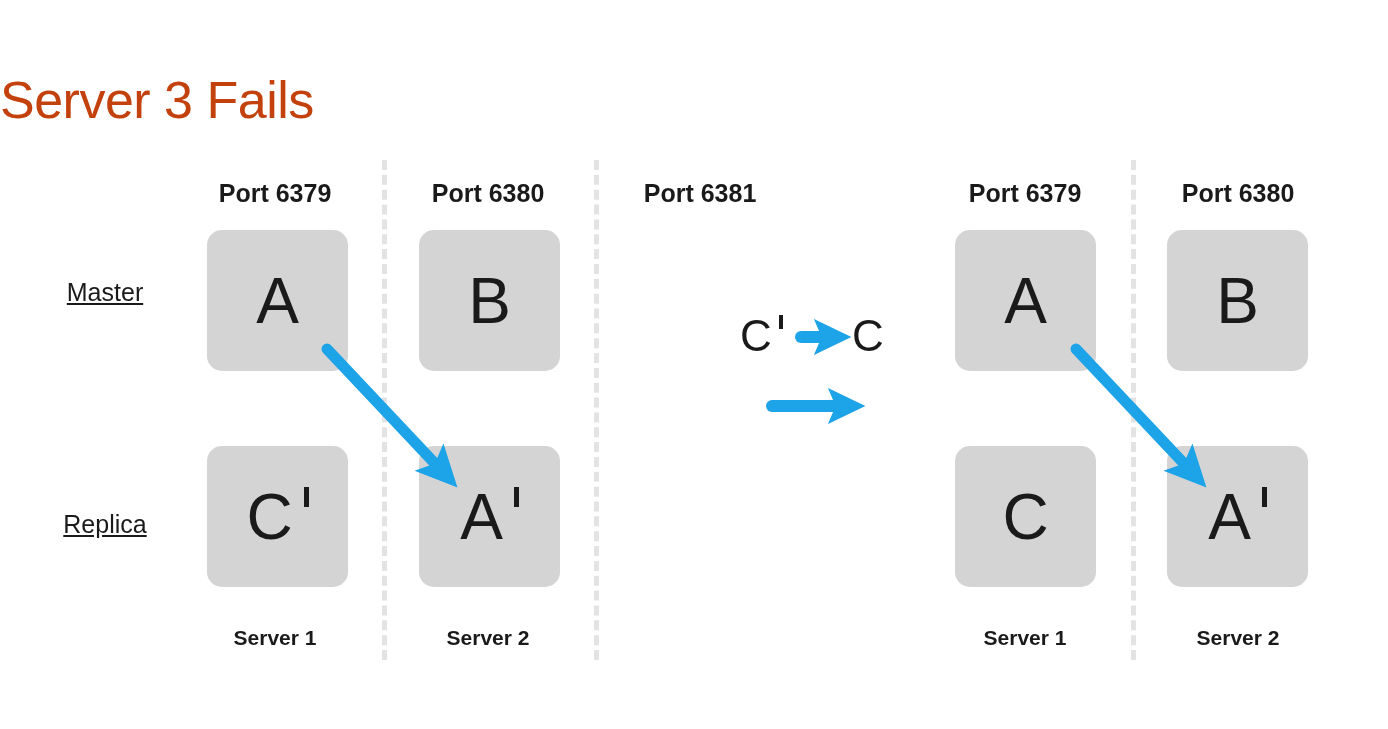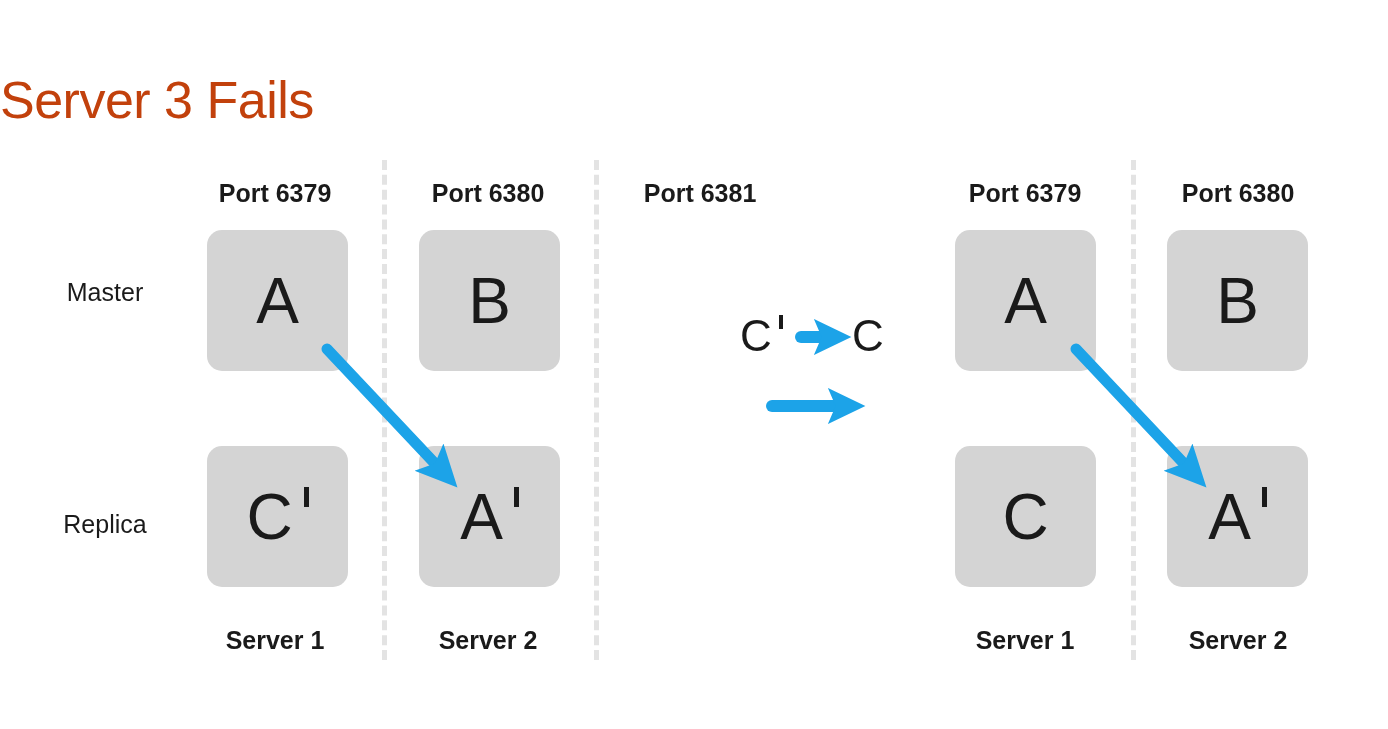--- a/index.html
+++ b/index.html
@@ -36,20 +36,21 @@
 
   
   .row-label {
     position: absolute;
     left: 20px;
     width: 170px;
     text-align: center;
     font-size: 25px;
     font-weight: 400;
     color: #1a1a1a;
+    text-decoration: underline;
   }
   .row-label.master  { top: 278px; }
   .row-label.replica { top: 498px; margin-top: 12px; }
 
   
   .port-label {
     position: absolute;
     top: 163px;
     width: 180px;
     text-align: center;
@@ -59,21 +60,21 @@
     white-space: nowrap;
     margin-top: 16px;
   }
 
   
   .server-label {
     position: absolute;
     top: 626px;
     width: 180px;
     text-align: center;
-    font-size: 25px;
+    font-size: 21px;
     font-weight: 700;
     color: #1a1a1a;
     white-space: nowrap;
   }
   .server-label.faded { color: #dcdcdc; }
 
   
   .node-box {
     position: absolute;
     width: 141px;

